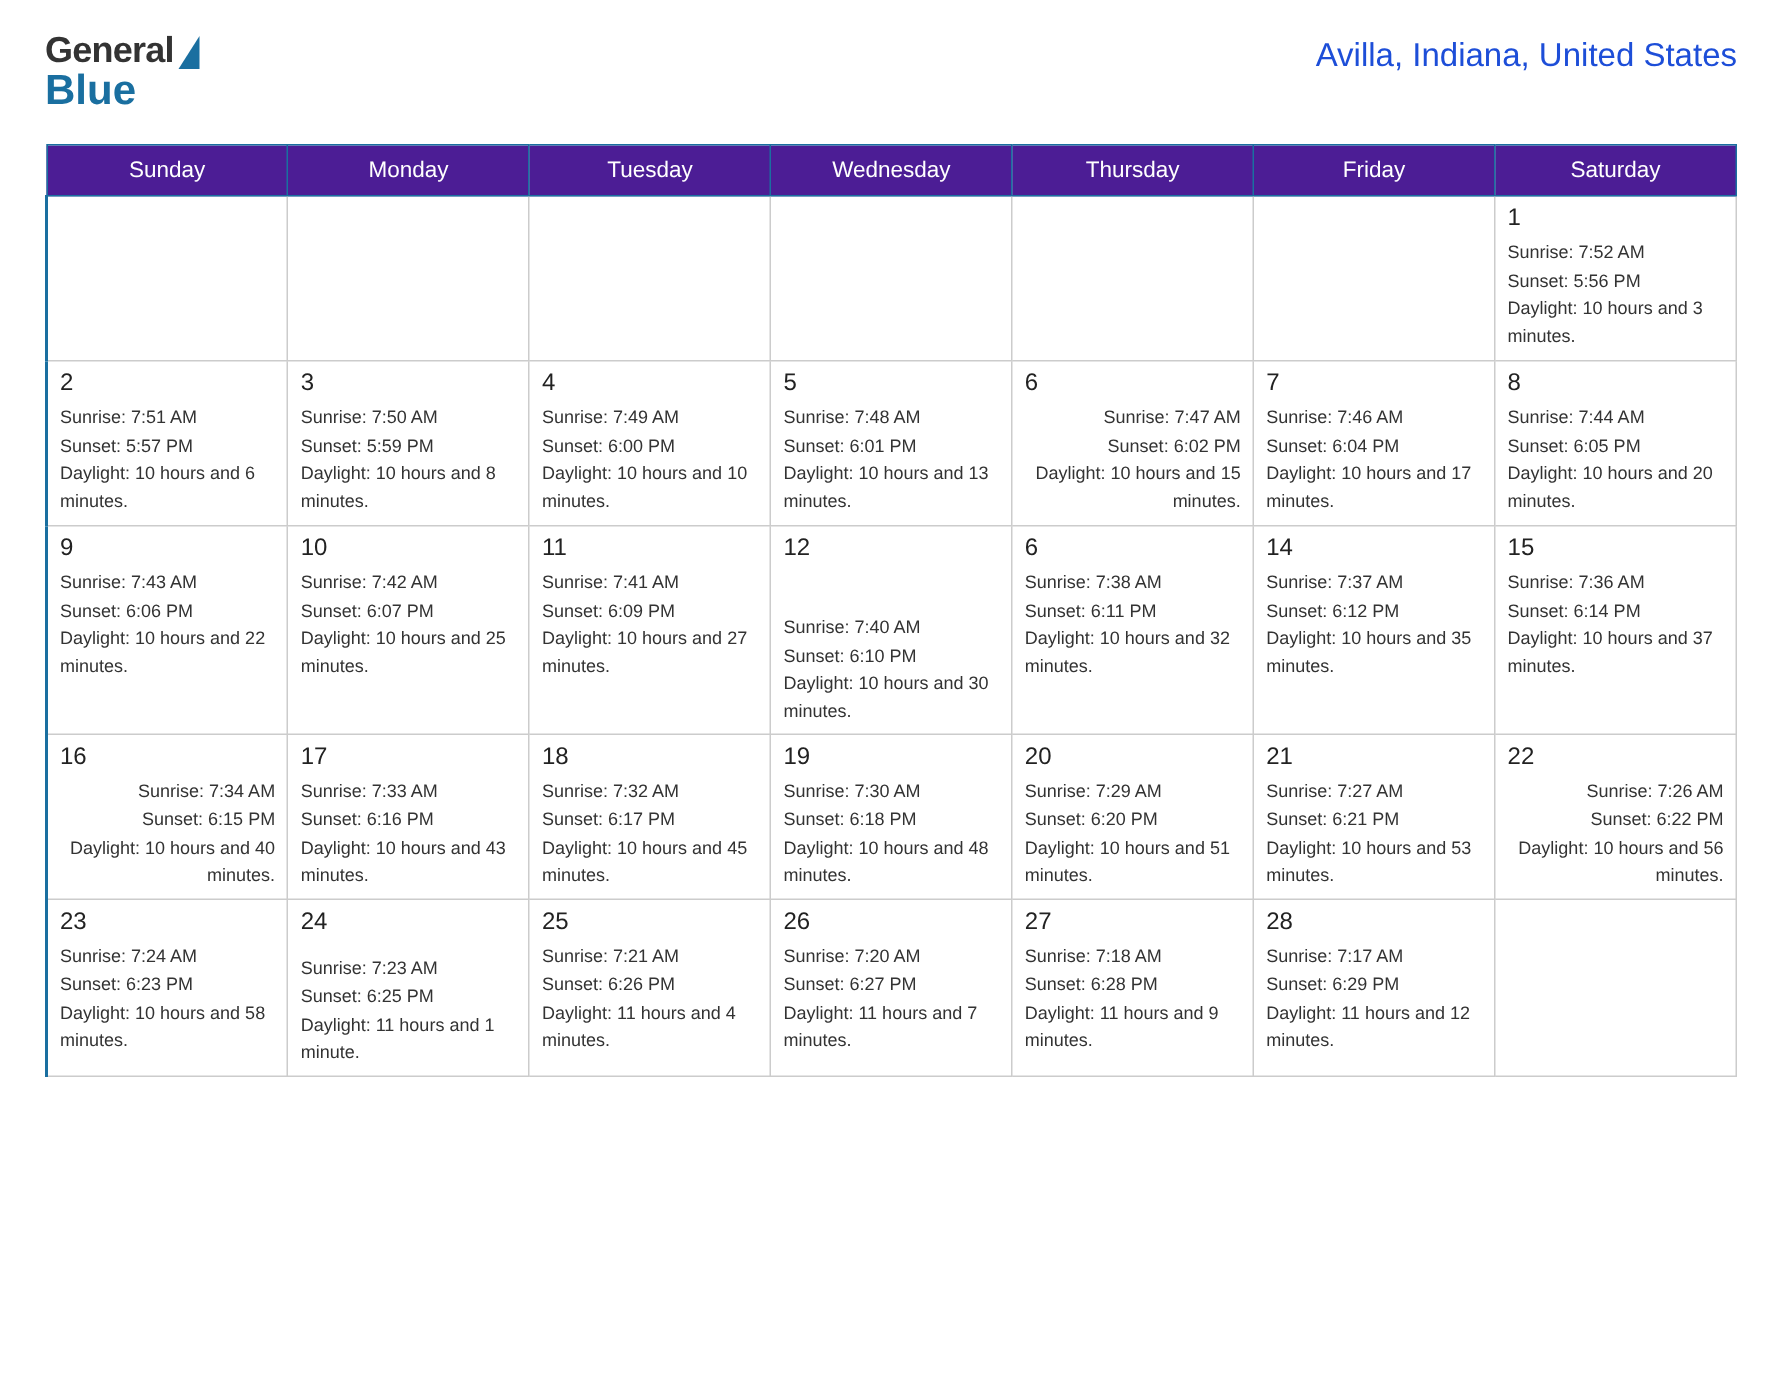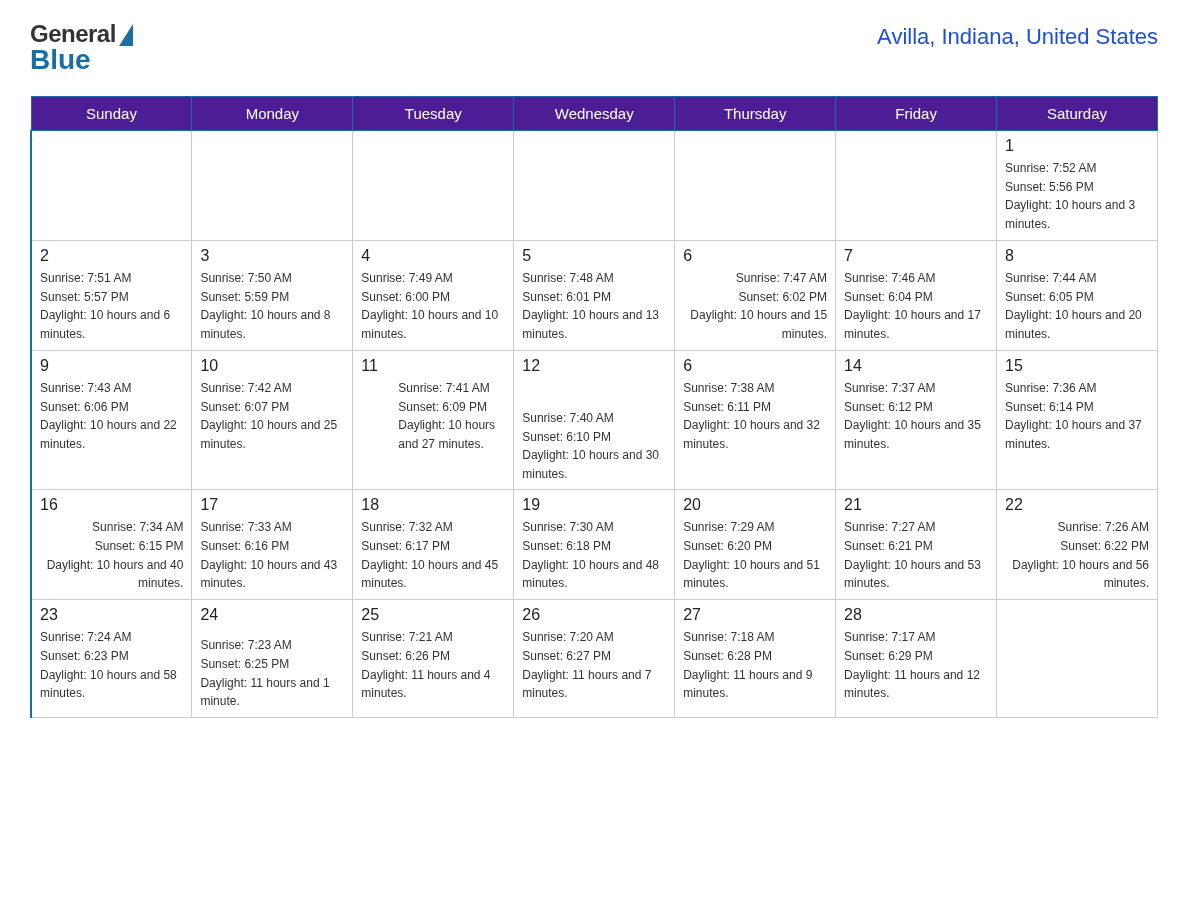--- a/index.html
+++ b/index.html
@@ -223,21 +223,21 @@
 Daylight: 10 hours and 22 minutes.</div>
         </td>
         <td>
           <span class="day-number">10</span>
           <div class="day-info" style="white-space: pre-line;">Sunrise: 7:42 AM
 Sunset: 6:07 PM
 Daylight: 10 hours and 25 minutes.</div>
         </td>
         <td>
           <span class="day-number">11</span>
-          <div class="day-info" style="white-space: pre-line; margin-left: 37px;">Sunrise: 7:41 AM
+          <div class="day-info" style="white-space: pre-line;">Sunrise: 7:41 AM
 Sunset: 6:09 PM
 Daylight: 10 hours and 27 minutes.</div>
         </td>
         <td>
           <span class="day-number">12</span>
           <div class="day-info" style="white-space: pre-line; margin-top: 34px;">Sunrise: 7:40 AM
 Sunset: 6:10 PM
 Daylight: 10 hours and 30 minutes.</div>
         </td>
         <td>

